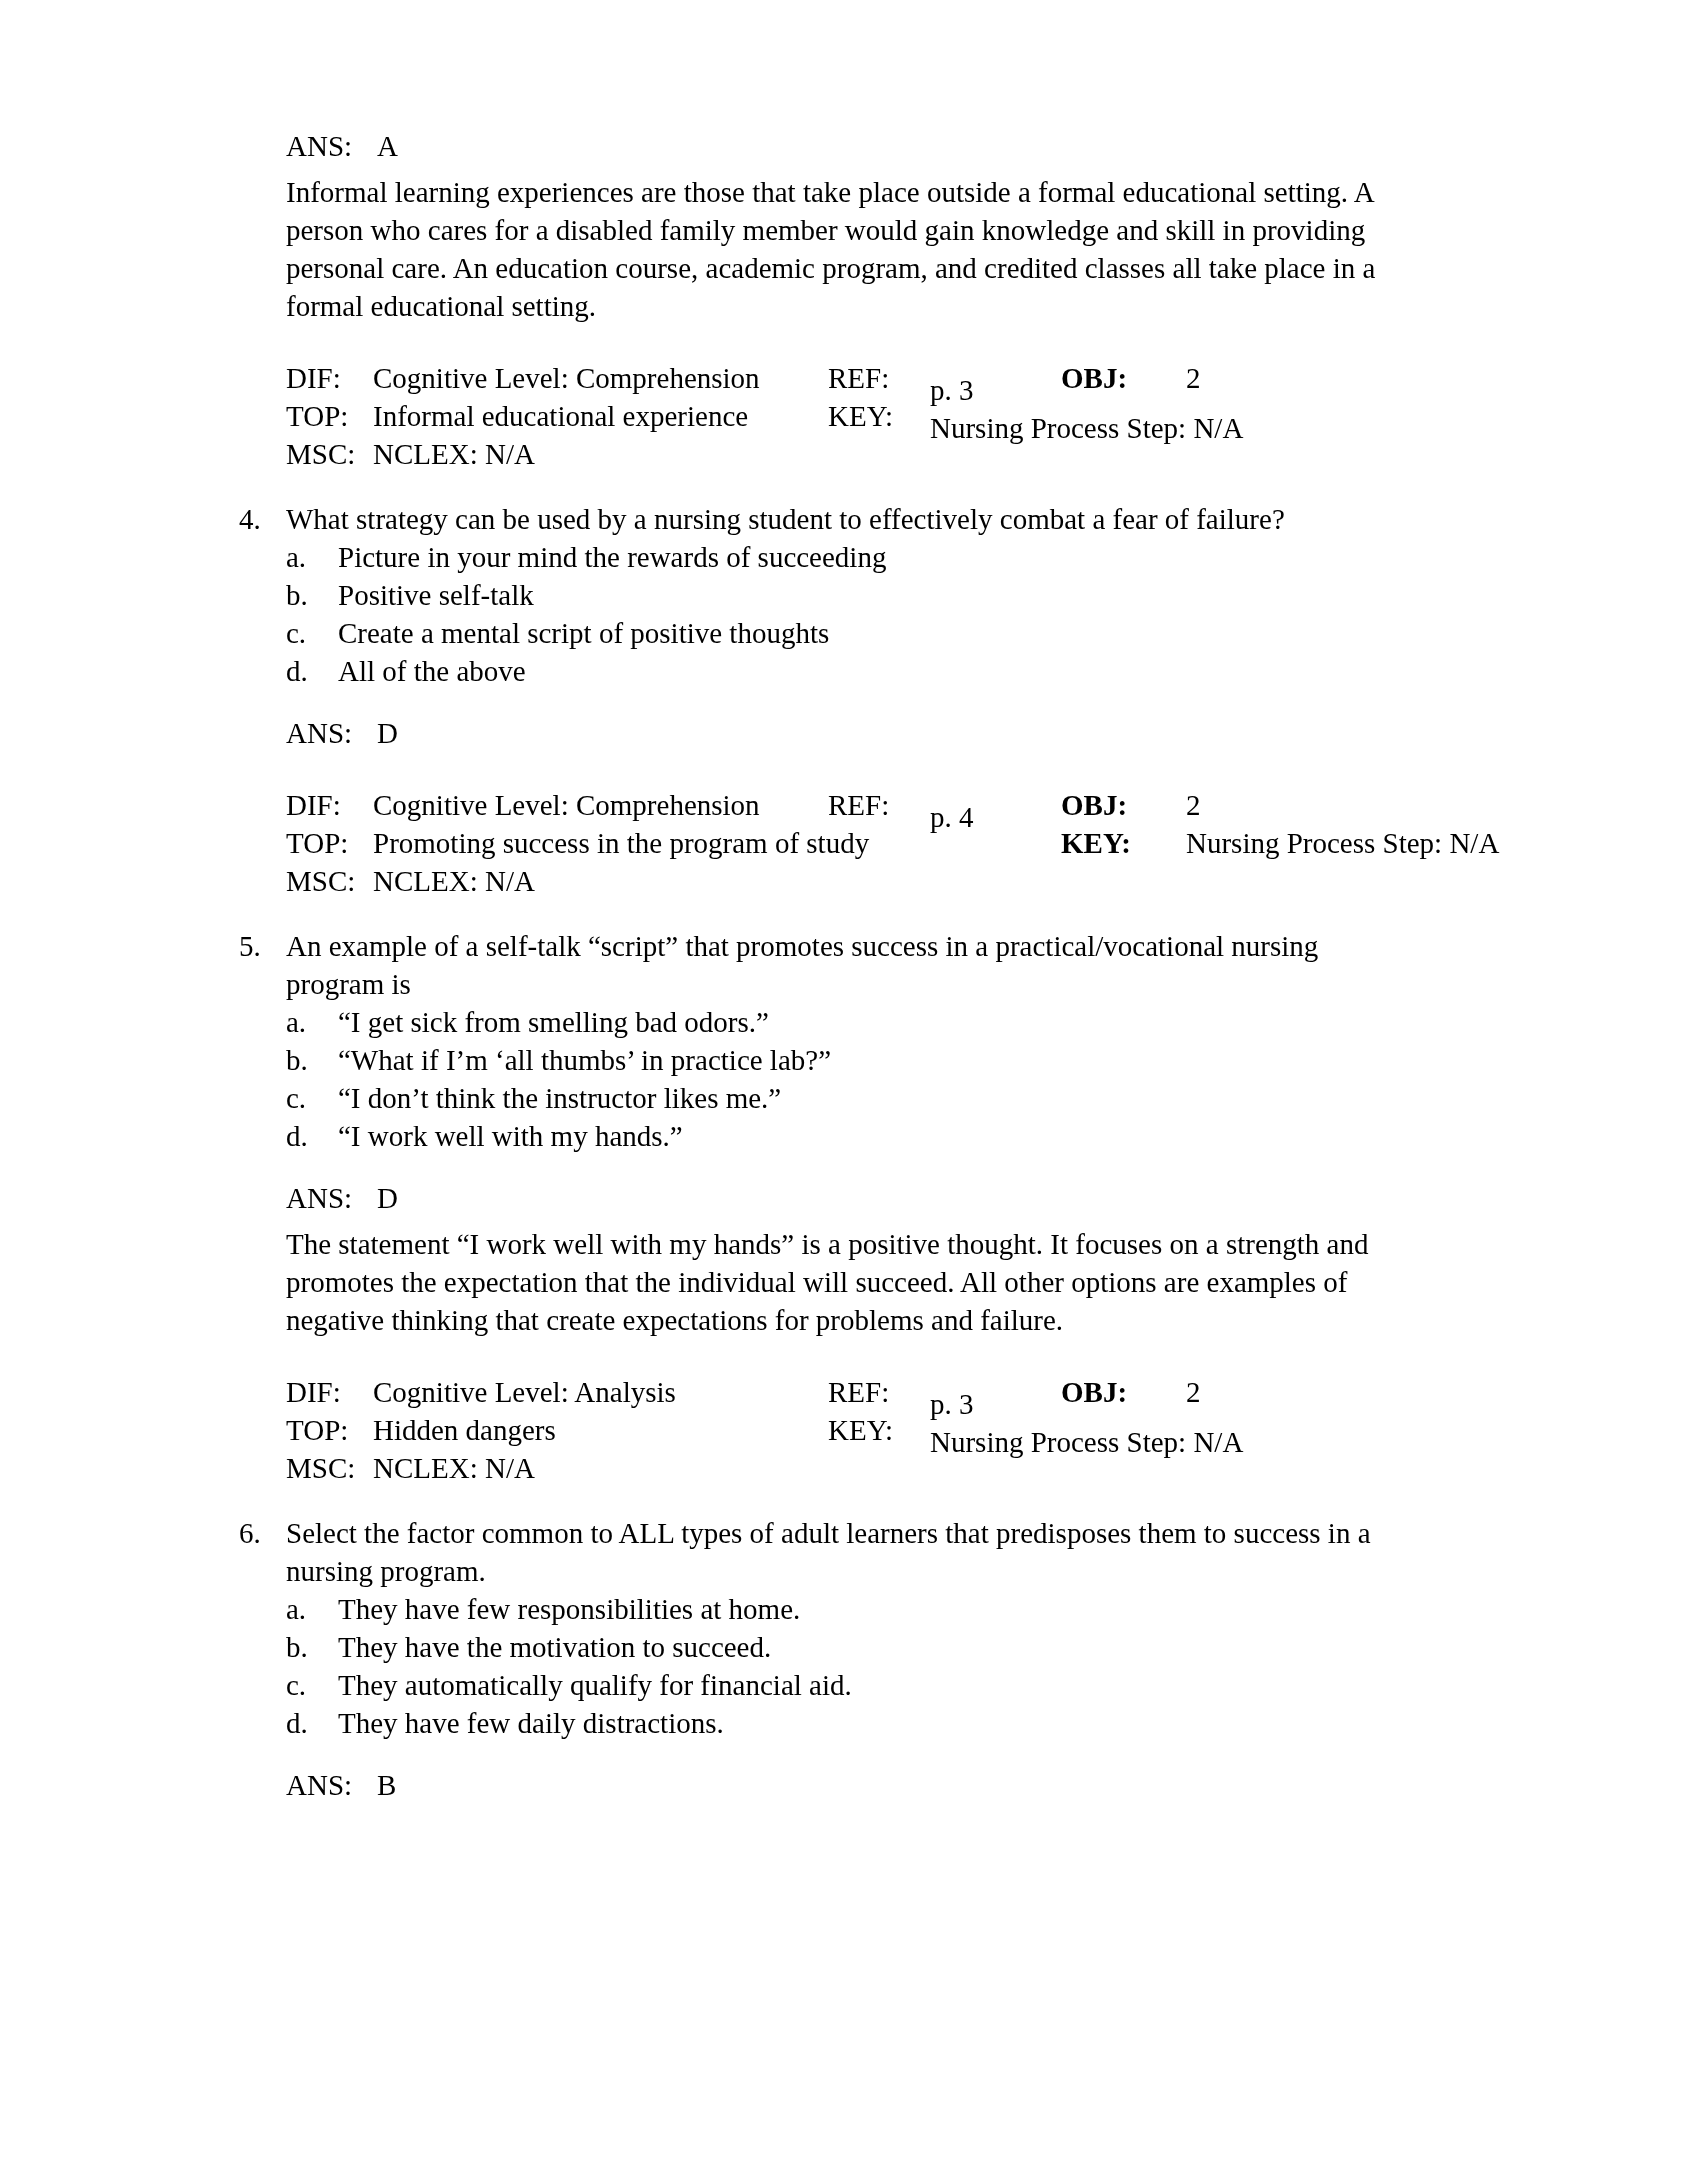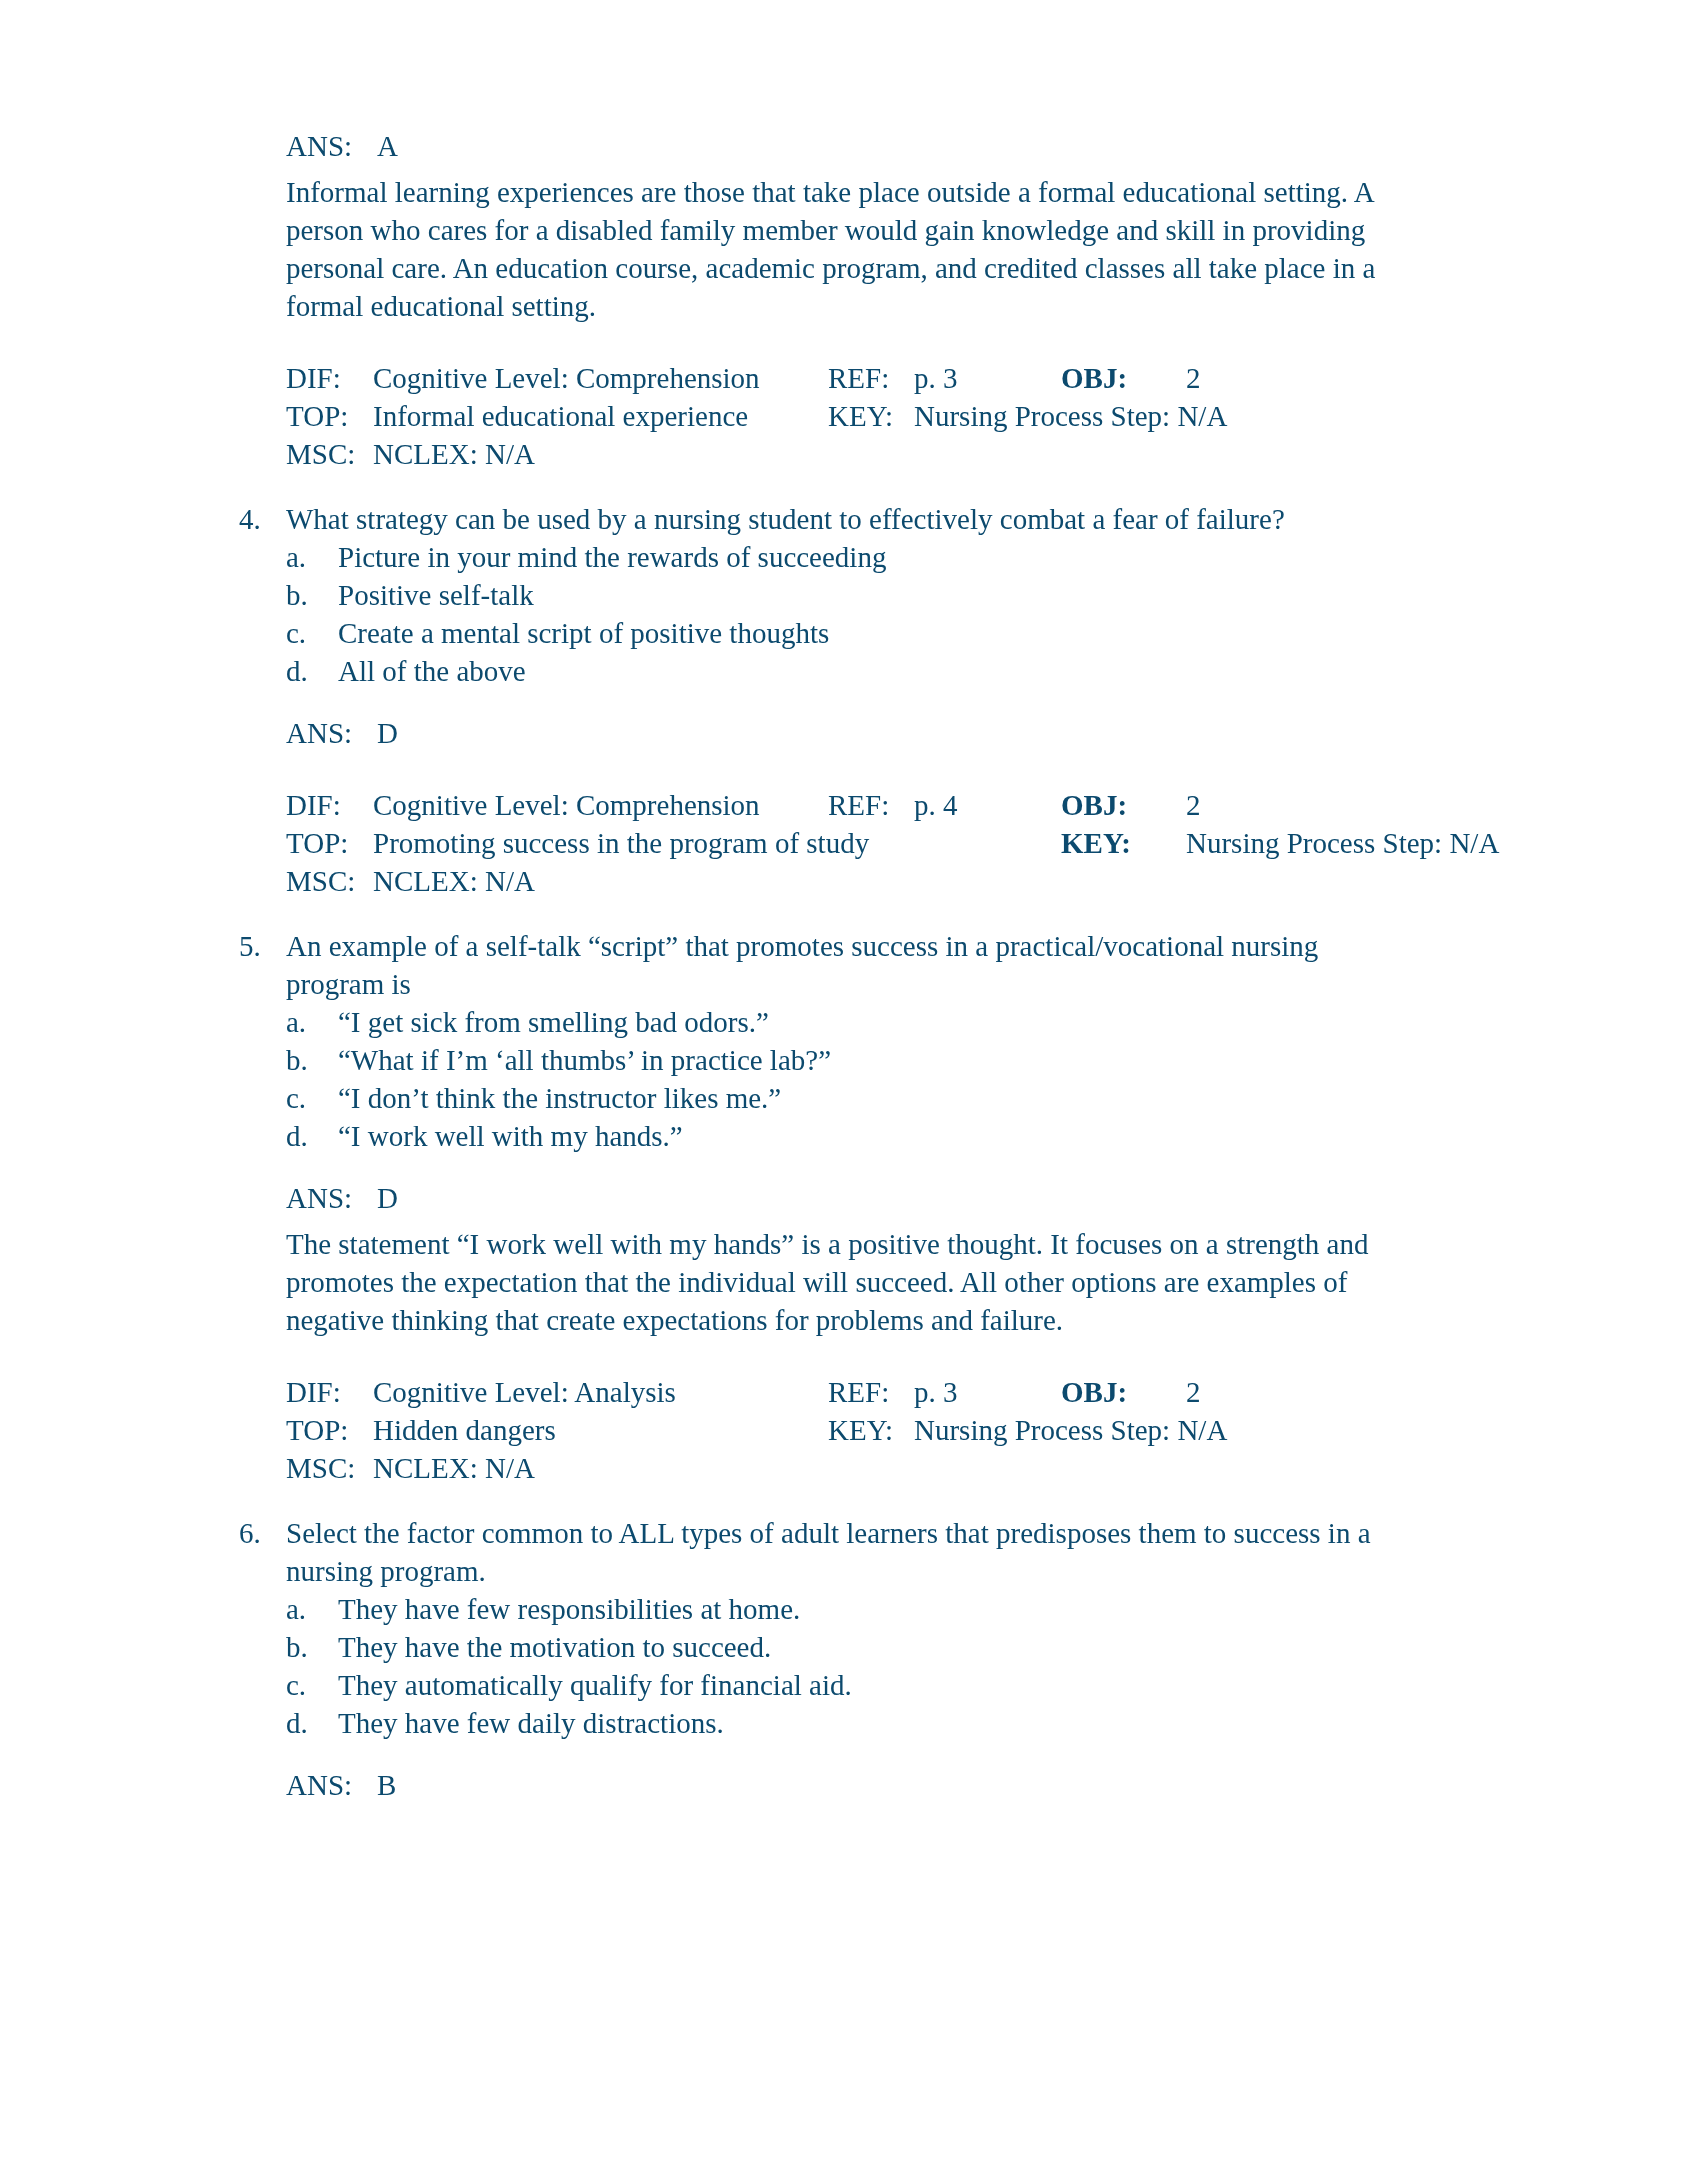--- a/index.html
+++ b/index.html
@@ -1,21 +1,21 @@
 <!DOCTYPE html>
 <html><head>
 <meta charset="utf-8">
 <style>
   html, body { margin: 0; padding: 0; background: #ffffff; }
   .page {
     position: relative;
     width: 1683px;
     height: 2178px;
     background: #ffffff;
-    color: #0c4a6e;
+    color: #000000;
     font-family: "Liberation Serif", "DejaVu Serif", serif;
     font-size: 29px;
     line-height: 38px;
     overflow: hidden;
   }
   .content {
     position: absolute;
     left: 286px;
     top: 127px;
     width: 1257px;
@@ -29,21 +29,21 @@
   .q-text { white-space: pre-line; }
   .option-row { display: flex; }
   .opt-letter { width: 52px; flex: 0 0 52px; }
   .opt-text { flex: 1 1 auto; }
   .meta { margin-top: 34px; height: 113px; }
   .meta-row { position: relative; height: 38px; }
   .meta-row span { position: absolute; top: 0; white-space: pre; }
   .l0 { left: 0; }
   .v0 { left: 87px; }
   .l2 { left: 542px; }
-  .v2 { left: 628px; }
+  .v2 { left: 644px; margin-top: 12px; }
   .l3 { left: 775px; font-weight: bold; }
   .v3 { left: 900px; }
 </style>
 </head>
 <body>
 
 <div class="page">
   <div class="content">
 
     <div>

